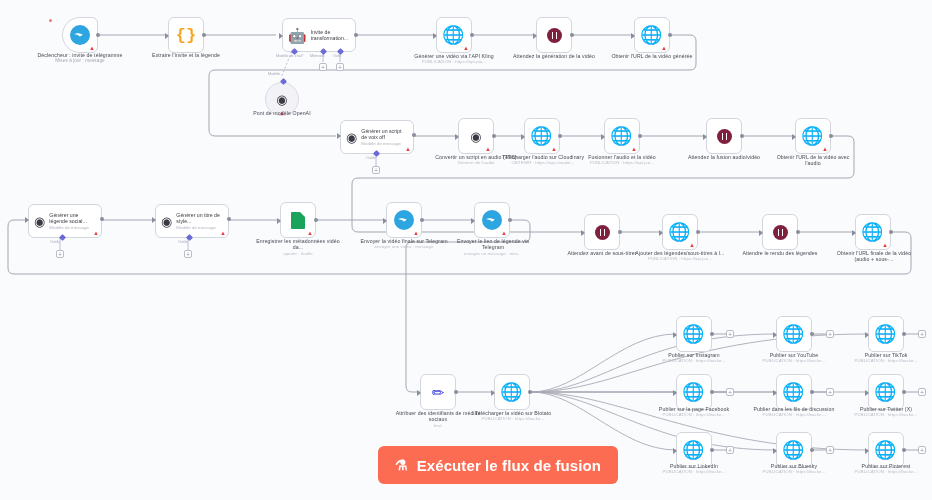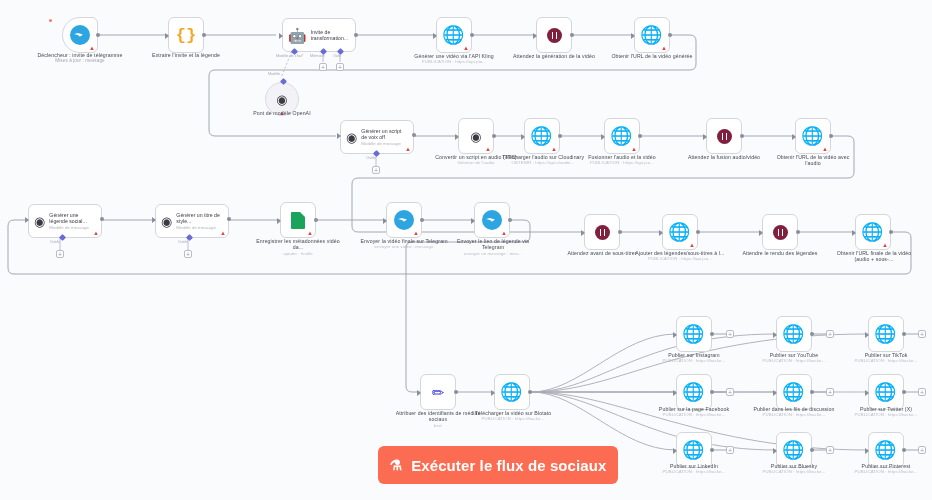--- a/index.html
+++ b/index.html
@@ -548,16 +548,16 @@
   <span class="port" style="right:-3px;top:15px;"></span>
 </div>
 <div class="plus" style="left:918px;top:446px;"></div>
 <div class="lbl" style="left:844px;top:463px;width:84px;">
   <span>Publier sur Pinterest</span>
   <span class="sub2">PUBLICATION : https://backe...</span>
 </div>
 
 <button id="run-btn">
   <span class="flask">⚗</span>
-  <span>Exécuter le flux de sociaux</span>
+  <span>Exécuter le flux de fusion</span>
 </button>
 
 </div>
 
 </body></html>

